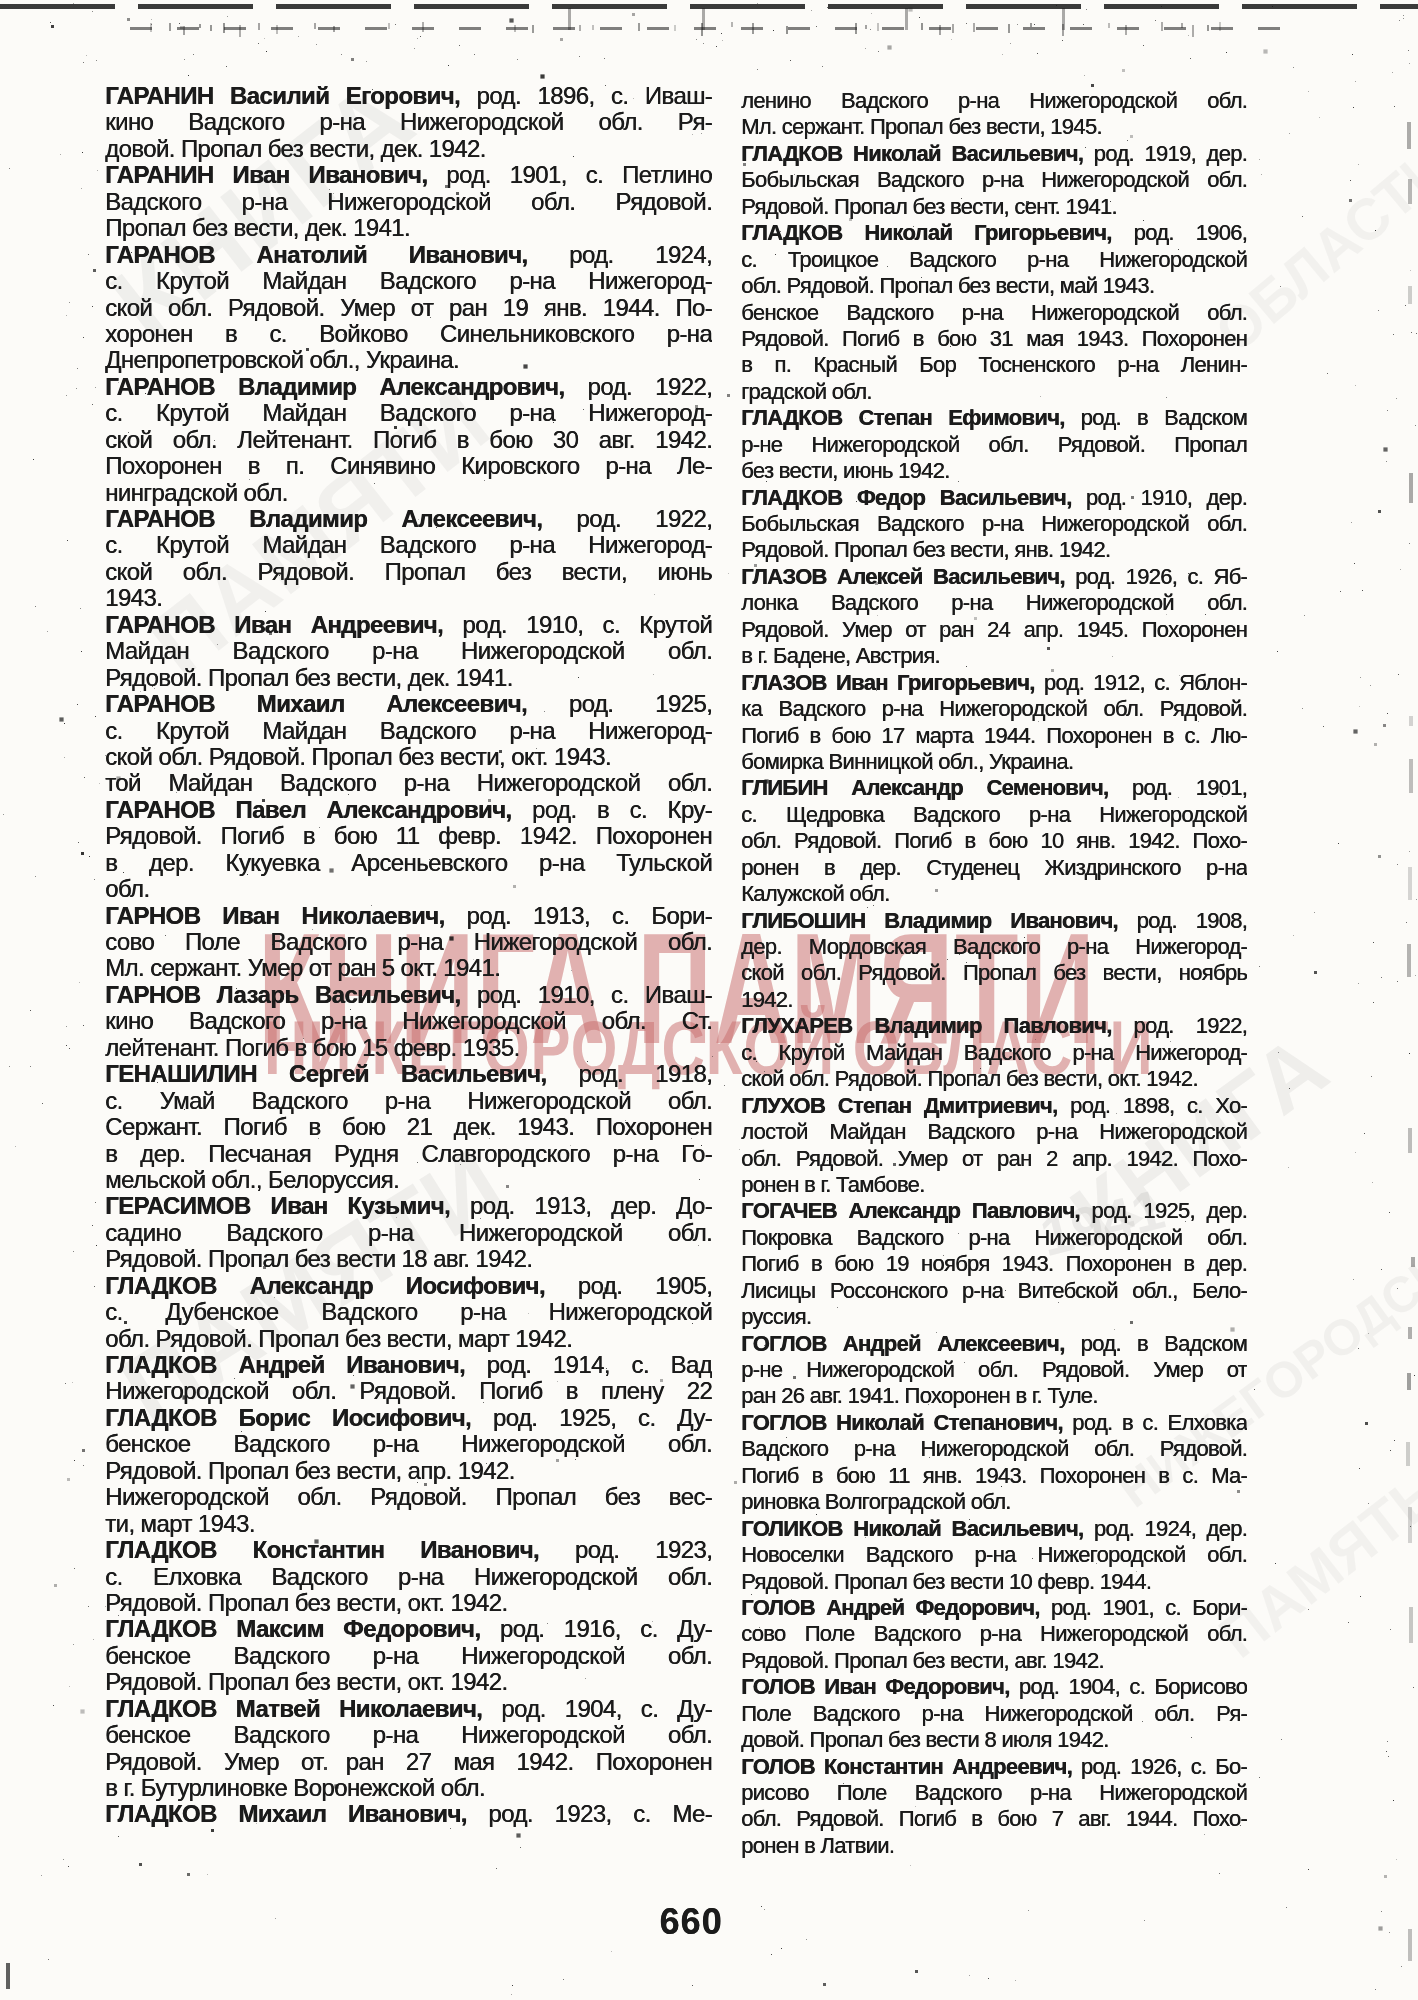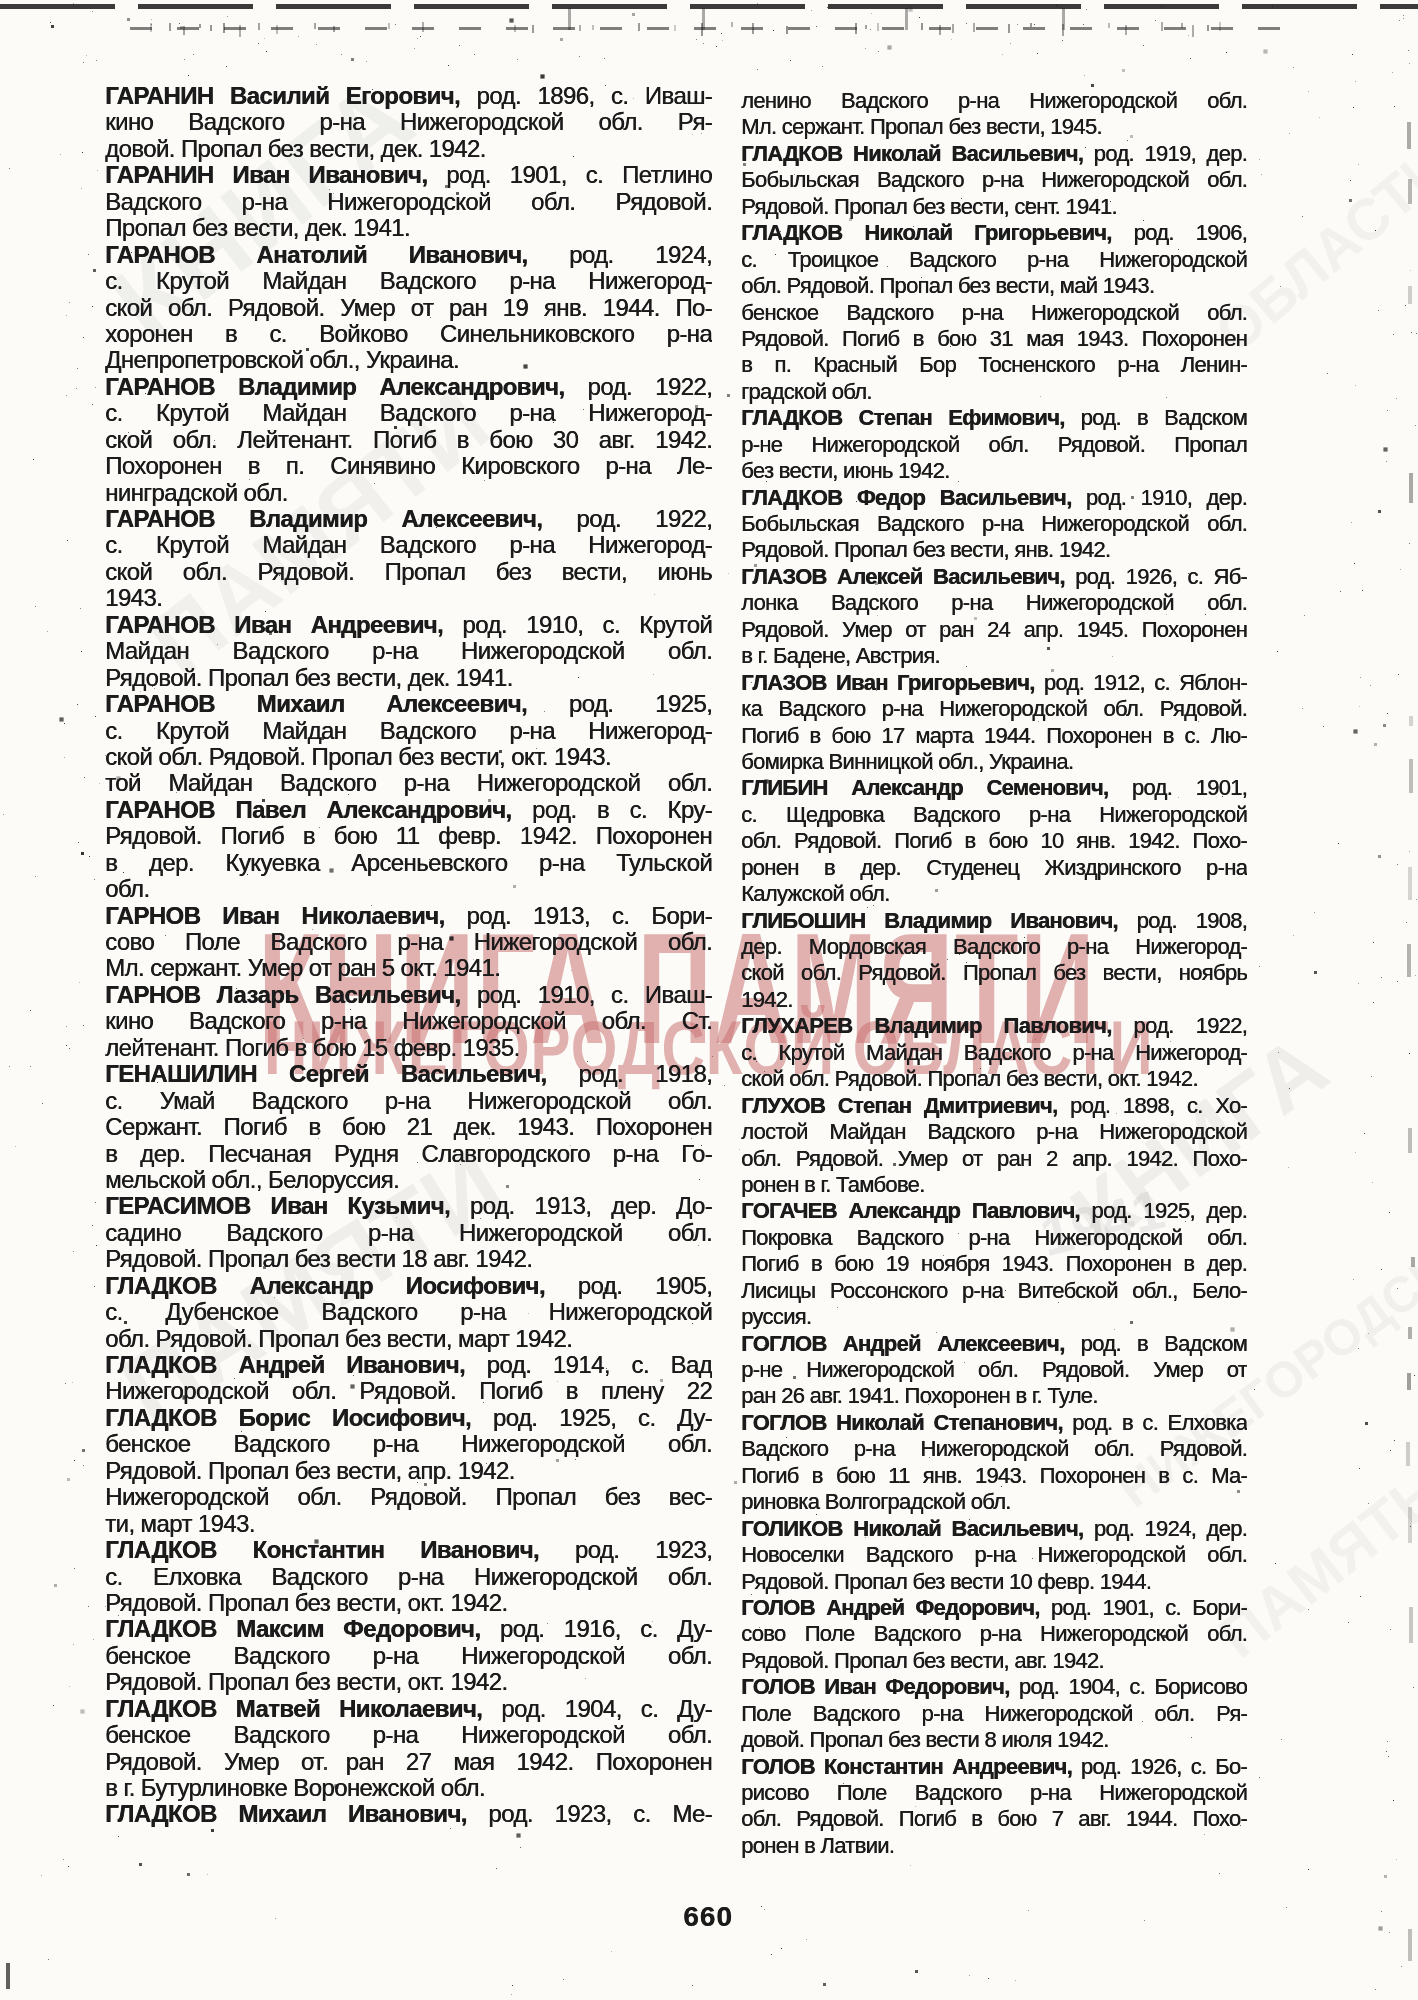--- a/index.html
+++ b/index.html
@@ -23,22 +23,22 @@
   .ghost{position:absolute;z-index:0;font-weight:700;color:#8a8a8a;white-space:nowrap;pointer-events:none;}
   
   .top-line-1{position:absolute;left:0;top:4px;width:1418px;height:5px;z-index:3;
       background:repeating-linear-gradient(90deg,rgba(25,25,25,.85) 0 115px,rgba(25,25,25,0) 115px 138px);}
   .top-line-2{position:absolute;left:130px;top:27px;width:1160px;height:3px;z-index:3;
       background:repeating-linear-gradient(90deg,rgba(25,25,25,.55) 0 22px,rgba(25,25,25,0) 22px 47px);}
   .tick{position:absolute;width:2px;background:rgba(25,25,25,.6);z-index:3;}
   .edge-dash{position:absolute;width:4px;background:rgba(25,25,25,.55);z-index:3;}
   .corner-mark{position:absolute;left:6px;top:1963px;width:4px;height:26px;background:rgba(30,30,30,.7);z-index:3;}
   .speckles{position:absolute;left:0;top:0;width:1px;height:1px;z-index:1;}
-  .page-number{position:absolute;left:633px;top:1901px;width:150px;text-align:center;
-      font-size:28px;font-weight:700;letter-spacing:1px;text-shadow:0.4px 0 0 currentColor;}
+  .page-number{position:absolute;left:616px;top:1901px;width:150px;text-align:center;
+      font-size:36px;font-weight:700;letter-spacing:1px;text-shadow:0.4px 0 0 currentColor;}
 </style>
 </head>
 <body>
 
 <div class="page">
 
   <div class="top-line-1"></div>
   <div class="top-line-2"></div>
   <div id="ticks">
       <div class="tick" style="left: 150px; top: 23px; height: 9px; opacity: 0.42;"></div>

